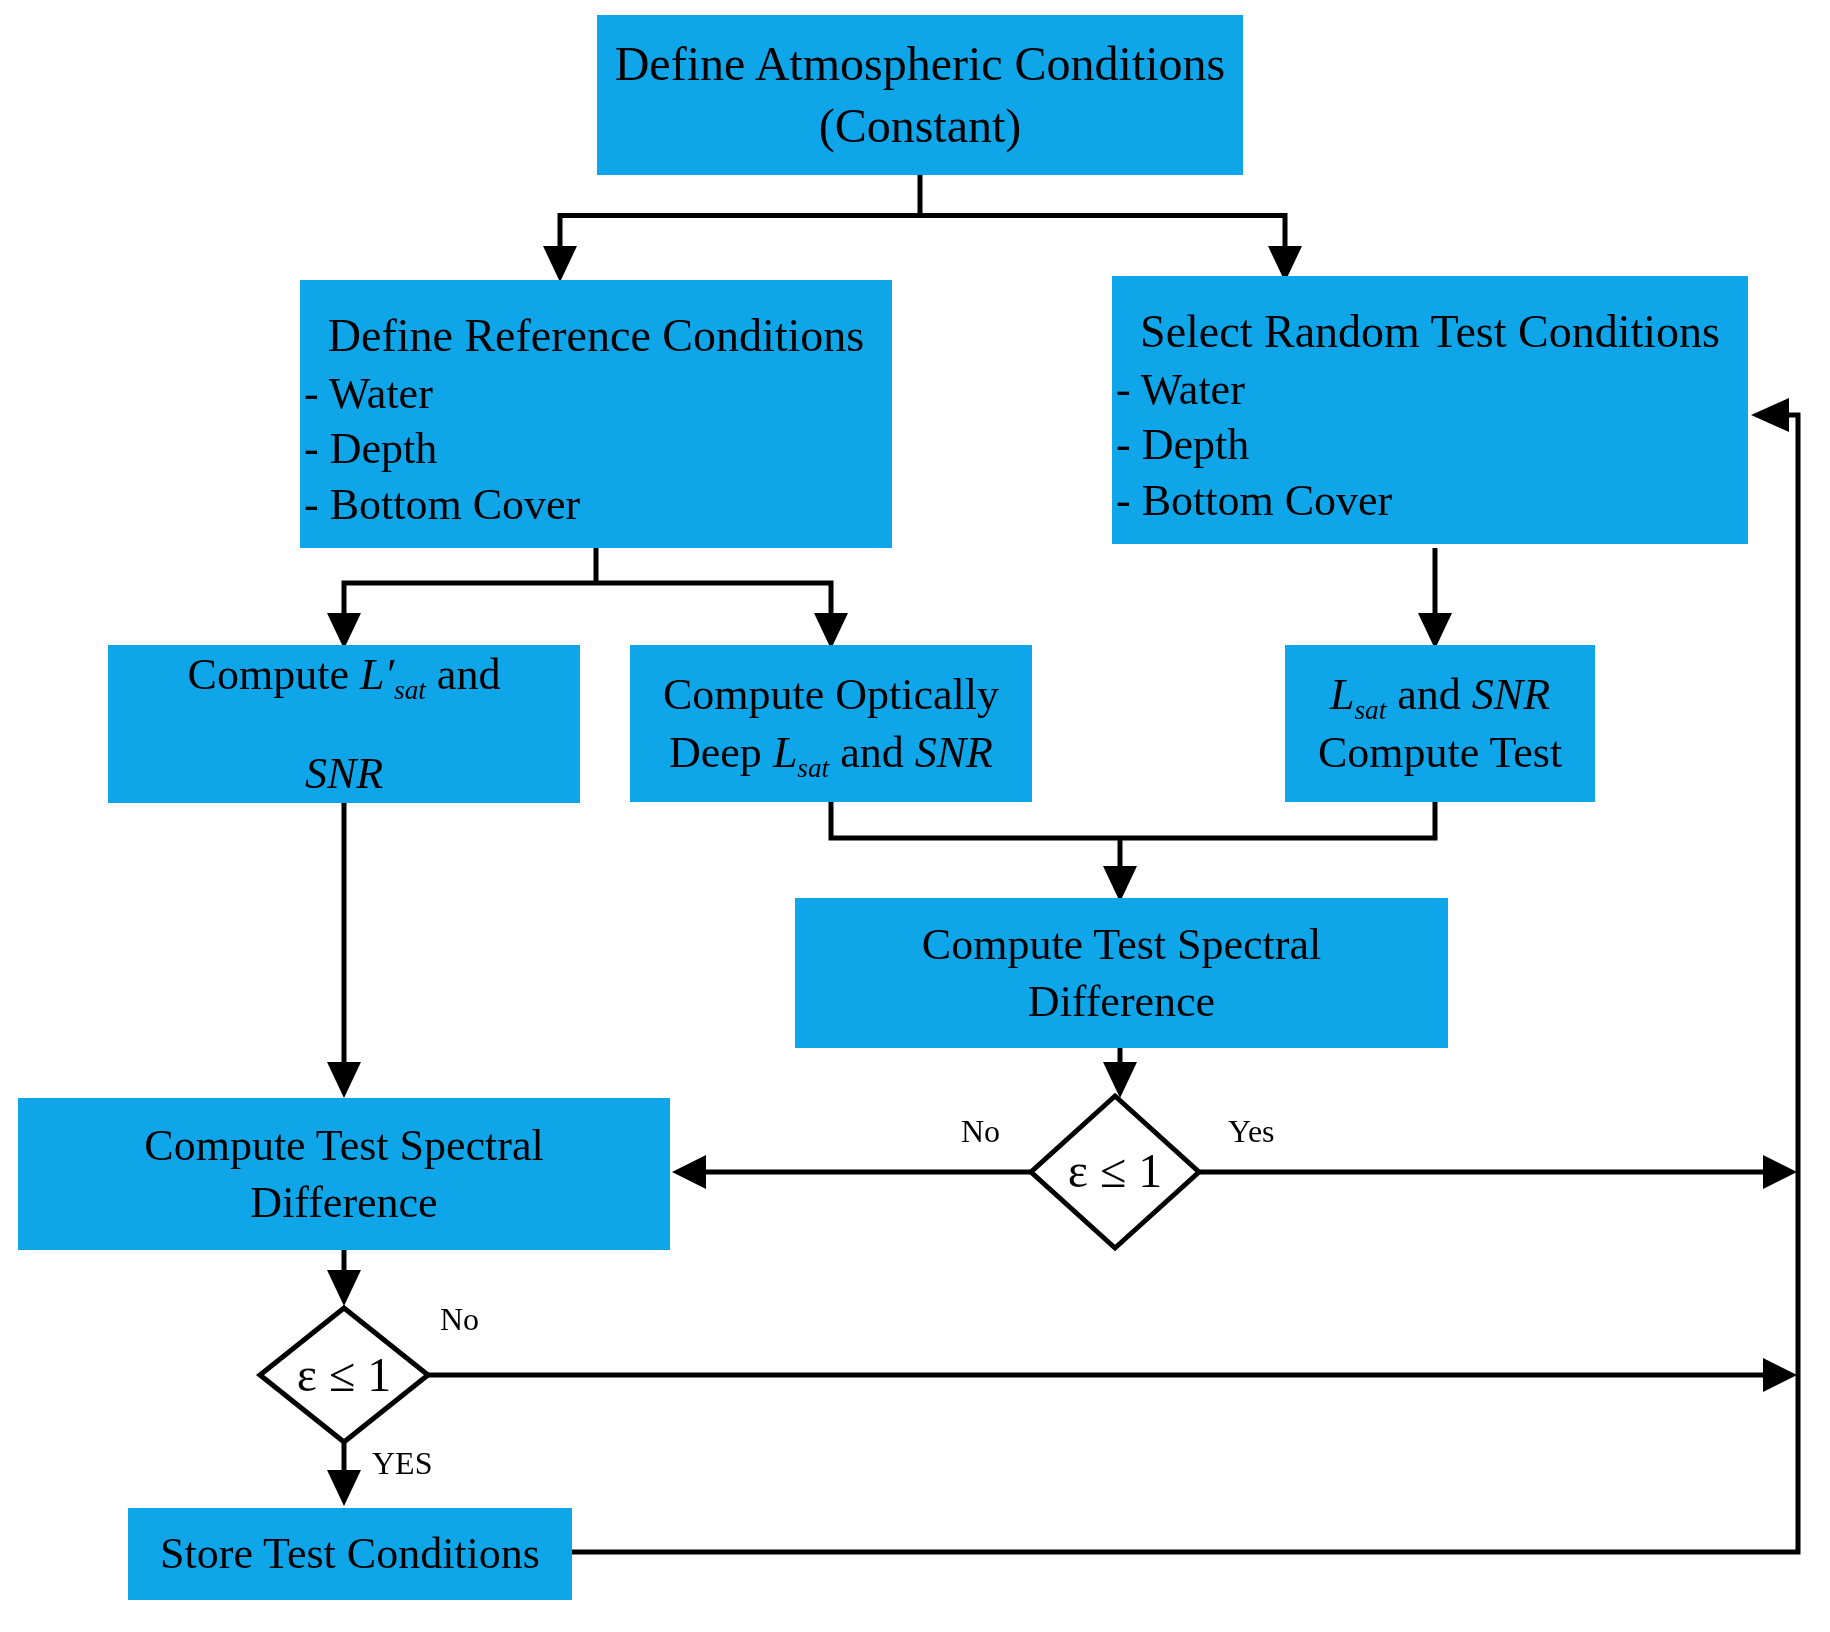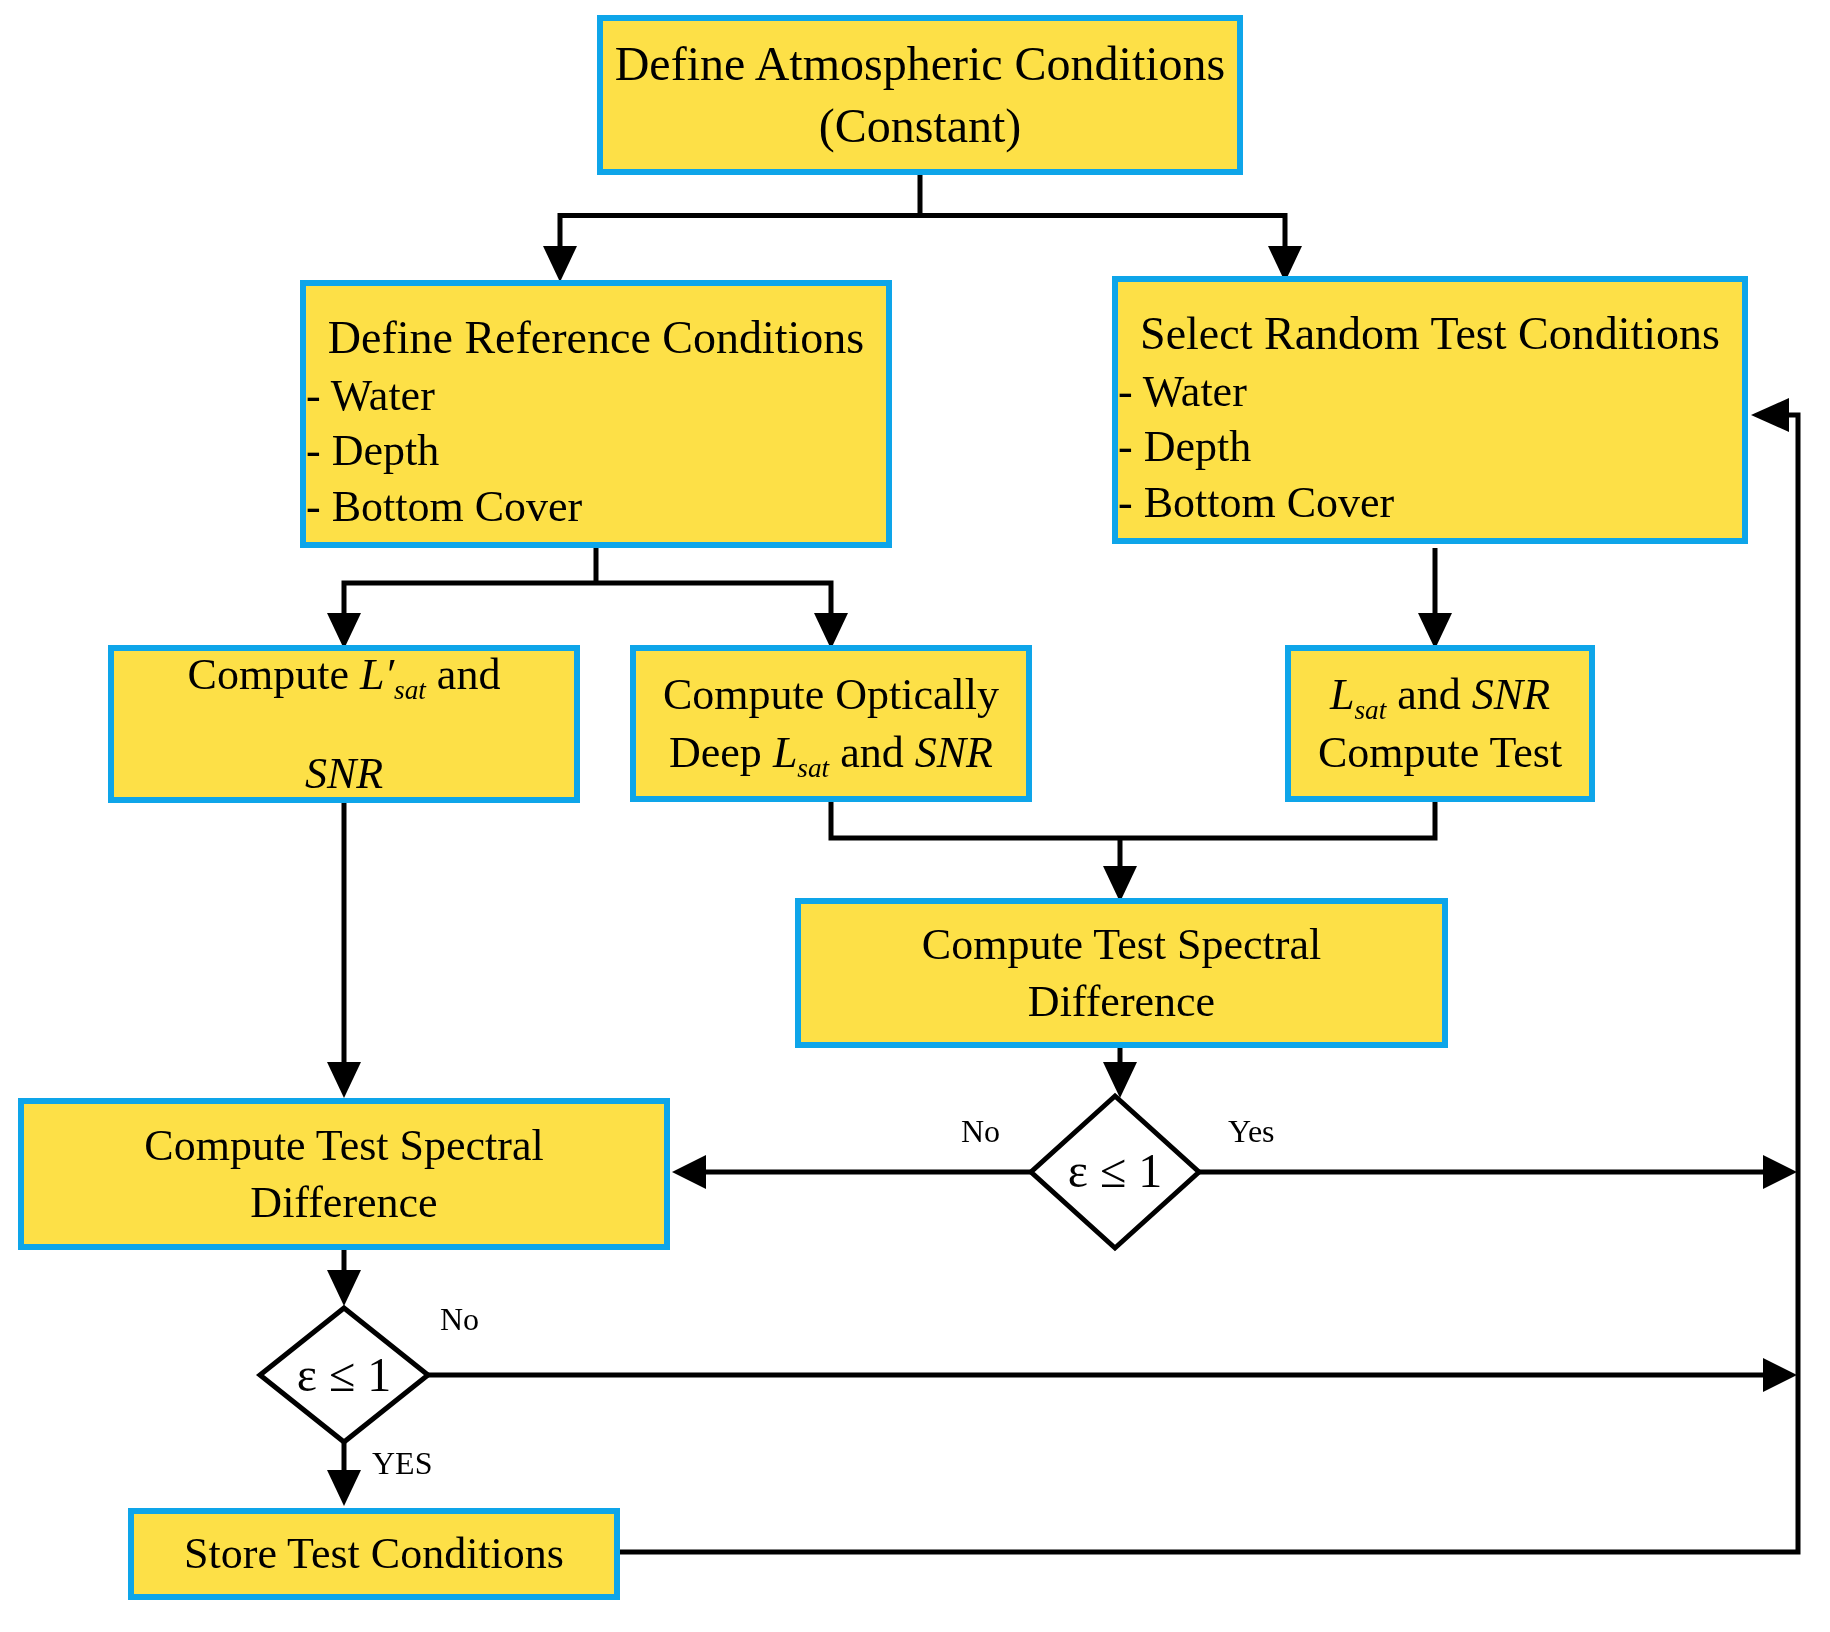--- a/index.html
+++ b/index.html
@@ -8,22 +8,22 @@
     width:1830px;height:1632px;
     background:#ffffff;
     font-family:"Liberation Serif","DejaVu Serif",serif;
     color:#000000;
     overflow:hidden;
   }
   #connector-layer{position:absolute;left:0;top:0;z-index:0;}
   .box{
     position:absolute;
     box-sizing:border-box;
-    border:6px solid #0ea5e9;
-    background:#fde047;
+    border:4px solid #0ea5e9;
+    background:#0ea5e9;
     z-index:1;
     display:flex;
     flex-direction:column;
     justify-content:center;
     align-items:center;
     text-align:center;
     line-height:1.3;
   }
   .box.listbox{justify-content:flex-start;align-items:stretch;text-align:left;}
   .listbox .box-title{text-align:center;font-size:46px;padding-top:22px;}
@@ -118,21 +118,21 @@
   <div class="box fs44" style="left:795px;top:898px;width:653px;height:150px;">
     <div>Compute Test Spectral</div>
     <div>Difference</div>
   </div>
 
   <div class="box fs44" style="left:18px;top:1098px;width:652px;height:152px;">
     <div>Compute Test Spectral</div>
     <div>Difference</div>
   </div>
 
-  <div class="box fs44" style="left:128px;top:1508px;width:492px;height:92px;">
+  <div class="box fs44" style="left:128px;top:1508px;width:444px;height:92px;">
     <div>Store Test Conditions</div>
   </div>
 
   <div class="diamond-label" style="left:1030px;top:1142px;width:170px;">ε ≤ 1</div>
   <div class="diamond-label" style="left:259px;top:1346px;width:170px;">ε ≤ 1</div>
 
   <div class="edge-label" style="left:860px;top:1114px;width:140px;text-align:right;">No</div>
   <div class="edge-label" style="left:1228px;top:1114px;width:160px;">Yes</div>
   <div class="edge-label" style="left:440px;top:1302px;width:140px;">No</div>
   <div class="edge-label" style="left:372px;top:1446px;width:220px;">YES</div>

